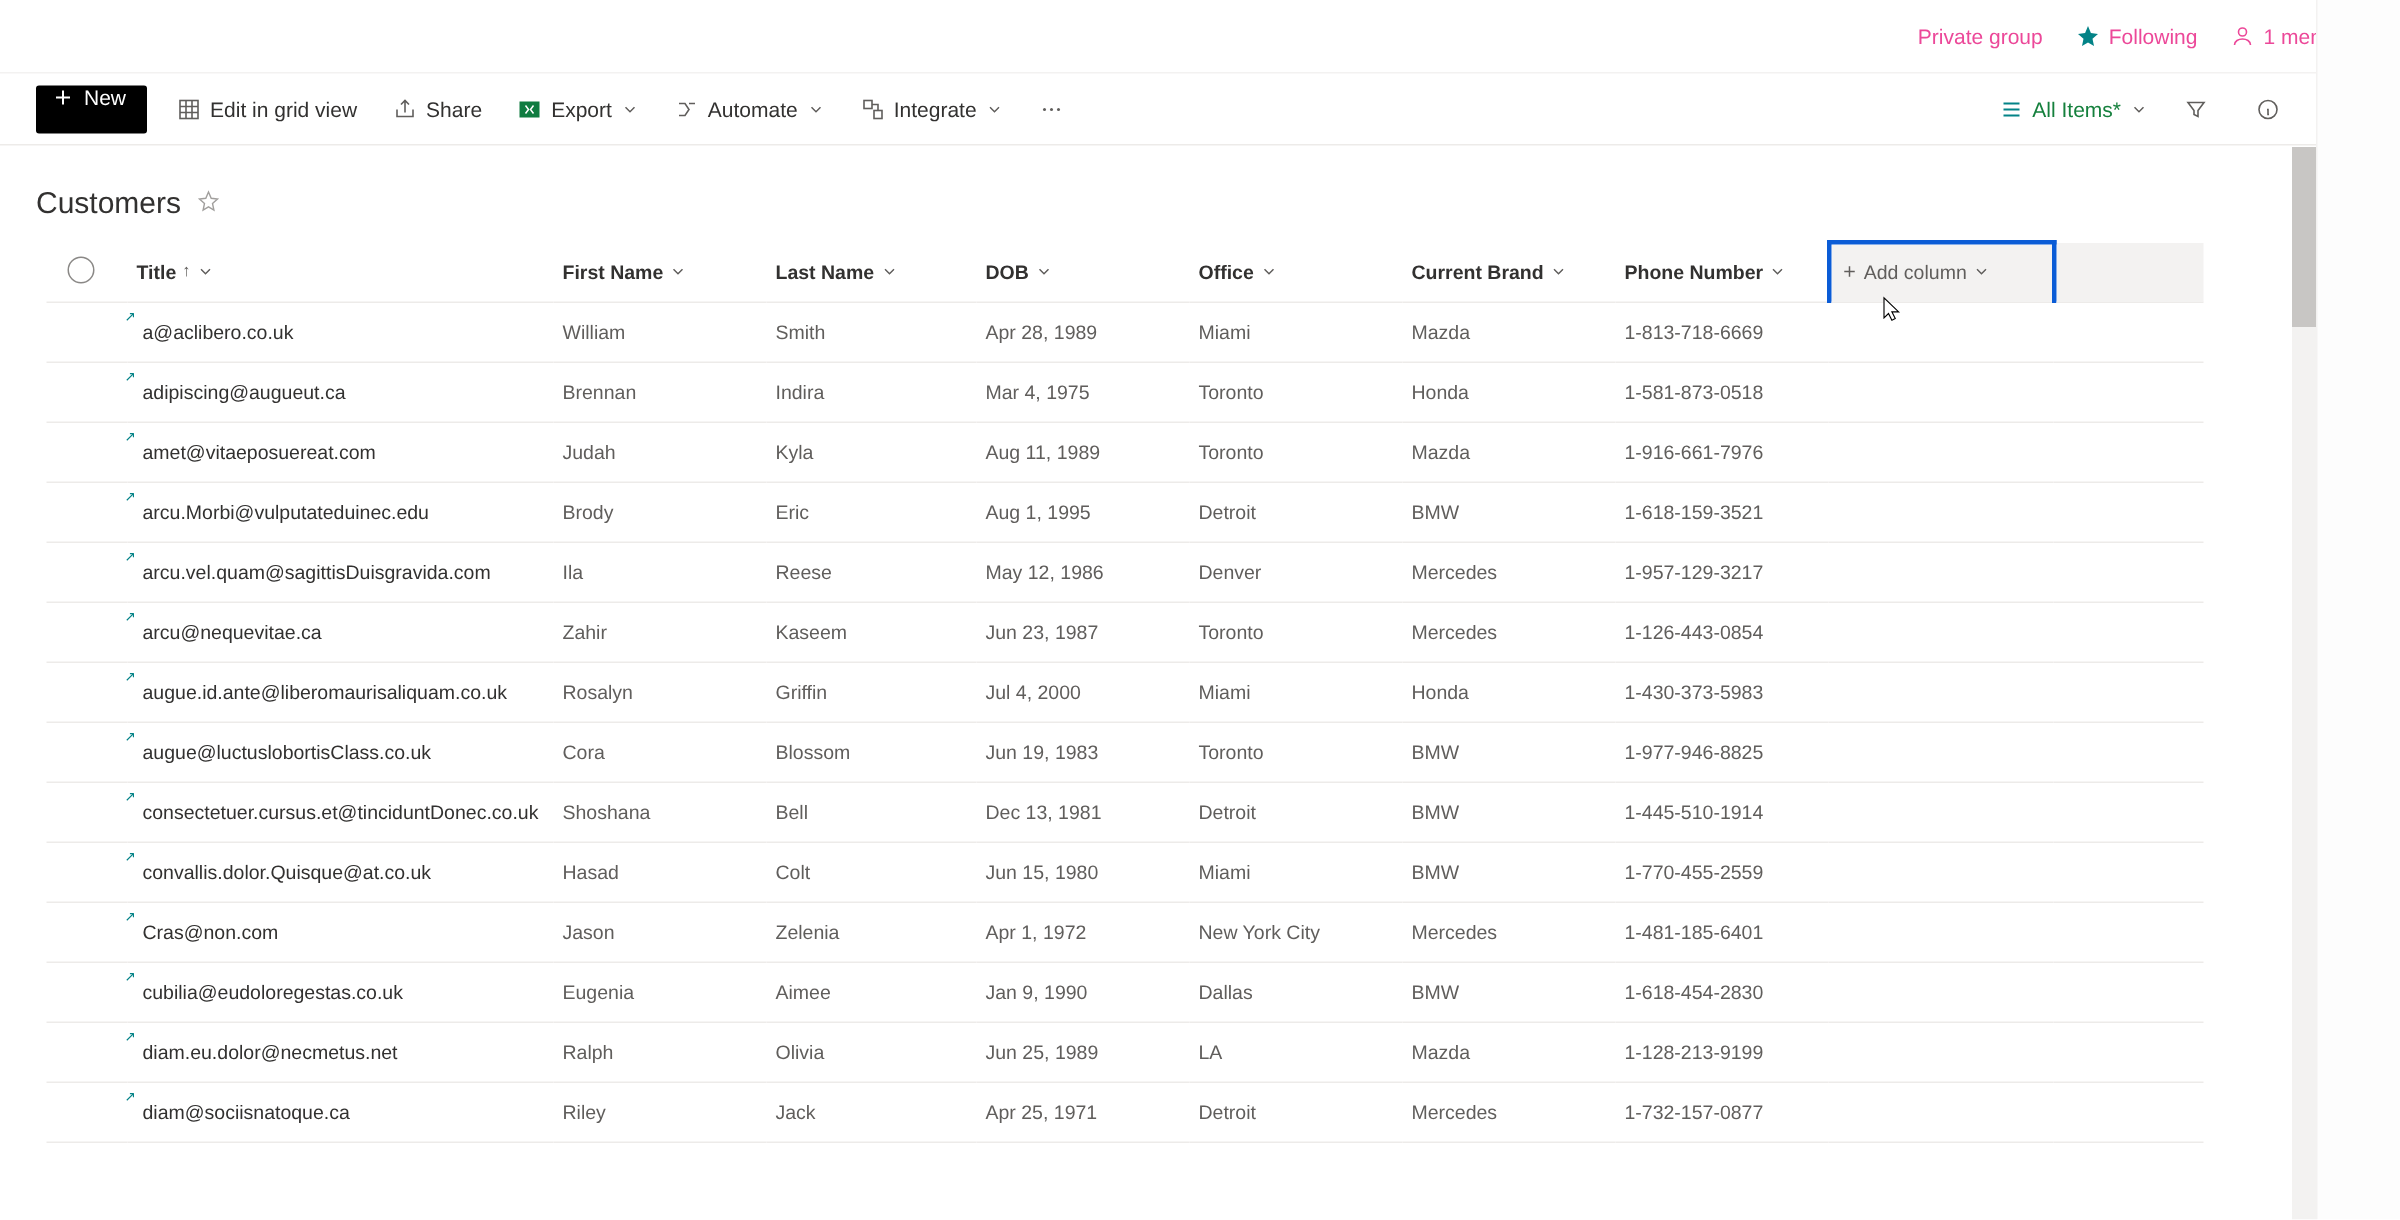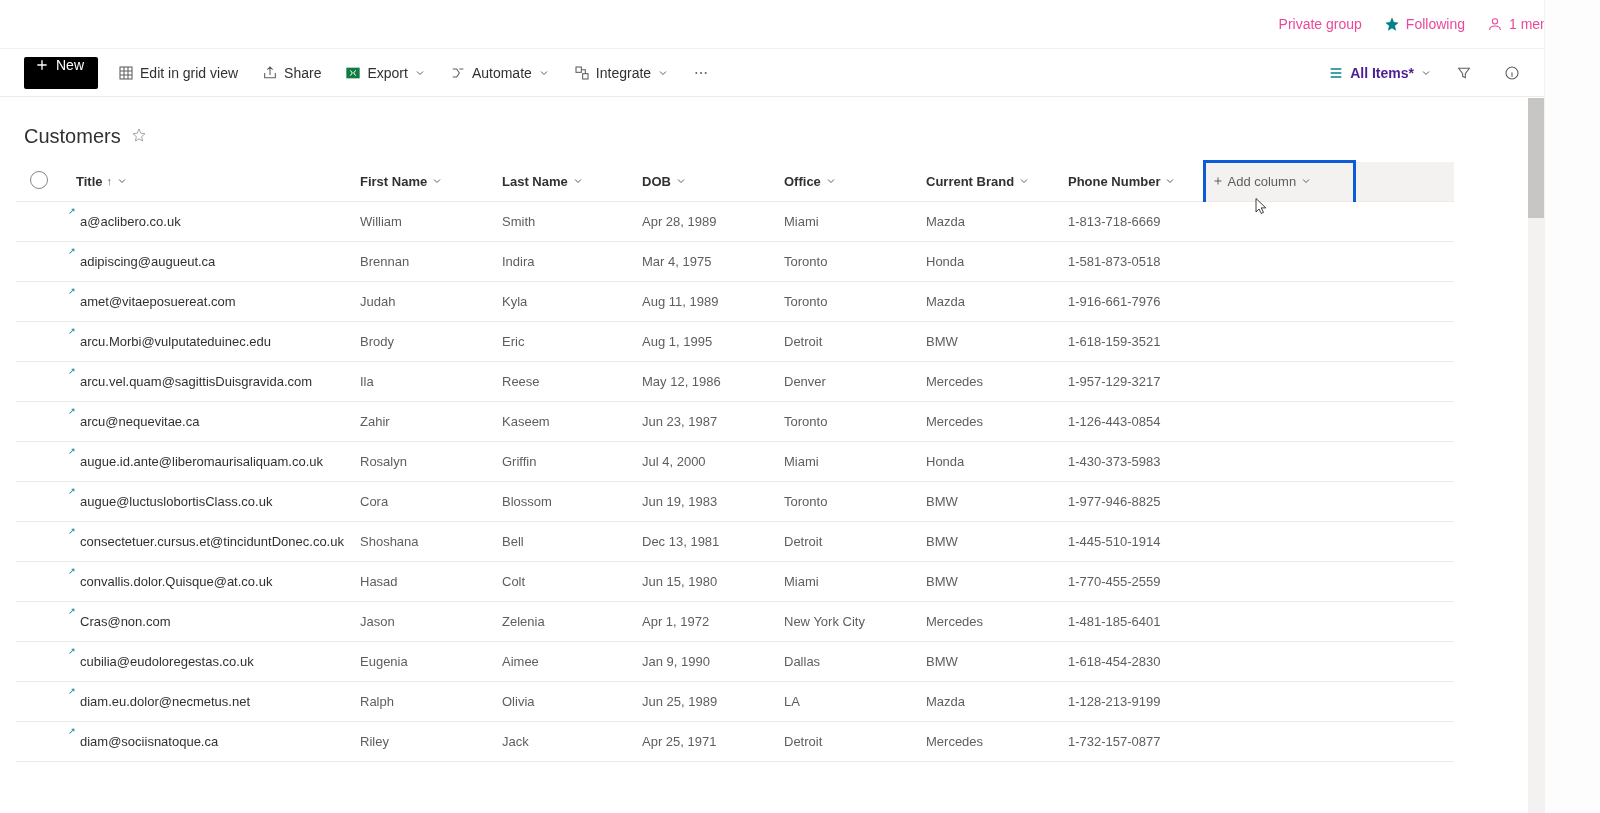--- a/index.html
+++ b/index.html
@@ -12,32 +12,32 @@
   .person-icon, .star svg { width:16px; height:16px; }
 
   
   .command-bar { height: 48px; display: flex; align-items: center; padding: 0 24px; gap: 16px; border-bottom: 1px solid #edebe9; }
   .btn-new { background: #000000; color: #fff; border: none; height: 32px; padding: 0 14px 0 10px; font-size: 14px; display: inline-flex; gap: 6px; border-radius: 2px; cursor: pointer; }
   .btn-new svg { width:16px; height:16px; }
   .cmd { display: inline-flex; align-items: center; gap: 6px; font-size: 14px; color: #323130; height: 32px; padding: 0 4px; cursor: pointer; justify-content: center; }
   .cmd .ico { width:16px; height:16px; display:inline-flex; align-items:center; justify-content:center; }
   .cmd .chev { width:12px; height:12px; color:#605e5c; }
   .cmd-spacer { flex: 1; }
-  .view-switch { display:inline-flex; align-items:center; gap:6px; font-size:14px; color:#4c1d95; cursor:pointer;font-weight:bold; }
+  .view-switch { display:inline-flex; align-items:center; gap:6px; font-size:14px; color:#15803d; cursor:pointer; }
   .ic-btn { width:32px; height:32px; display:inline-flex; align-items:center; justify-content:center; cursor:pointer; color:#605e5c; }
   .ic-btn svg { width:16px; height:16px; }
 
   
   .list-title-row { padding: 28px 24px 12px 24px; display:flex; align-items:center; gap:10px; }
   .list-title { font-size: 20px; font-weight: 400; color:#323130; }
   .fav-star { color:#a19f9d; cursor:pointer; }
   .fav-star svg{ width:16px; height:16px;}
 
   
-  .table-wrap { padding: 0 16px; }
+  .table-wrap { padding: 0 16px; margin-left: 15px; }
   table.grid { width:1420px; border-collapse: collapse; table-layout: fixed; }
   .grid th, .grid td { text-align:left; font-size:13px; height:40px; vertical-align:middle; border-bottom:1px solid #edebe9; padding: 0 6px; }
   .grid th { font-weight:600; color:#323130; font-size:13px; position:relative; }
   .grid td { color:#605e5c; }
   .grid td.title-cell { color:#323130; position:relative; padding-left:10px; }
   .title-cell .share-glyph { position:absolute; left:-2px; top:4px; font-size:9px; color:#038387; }
   .col-sel { width:54px; }
   .col-title { width:284px; padding-left:10px; }
   .col-fn { width:142px; }
   .col-ln { width:140px; }

